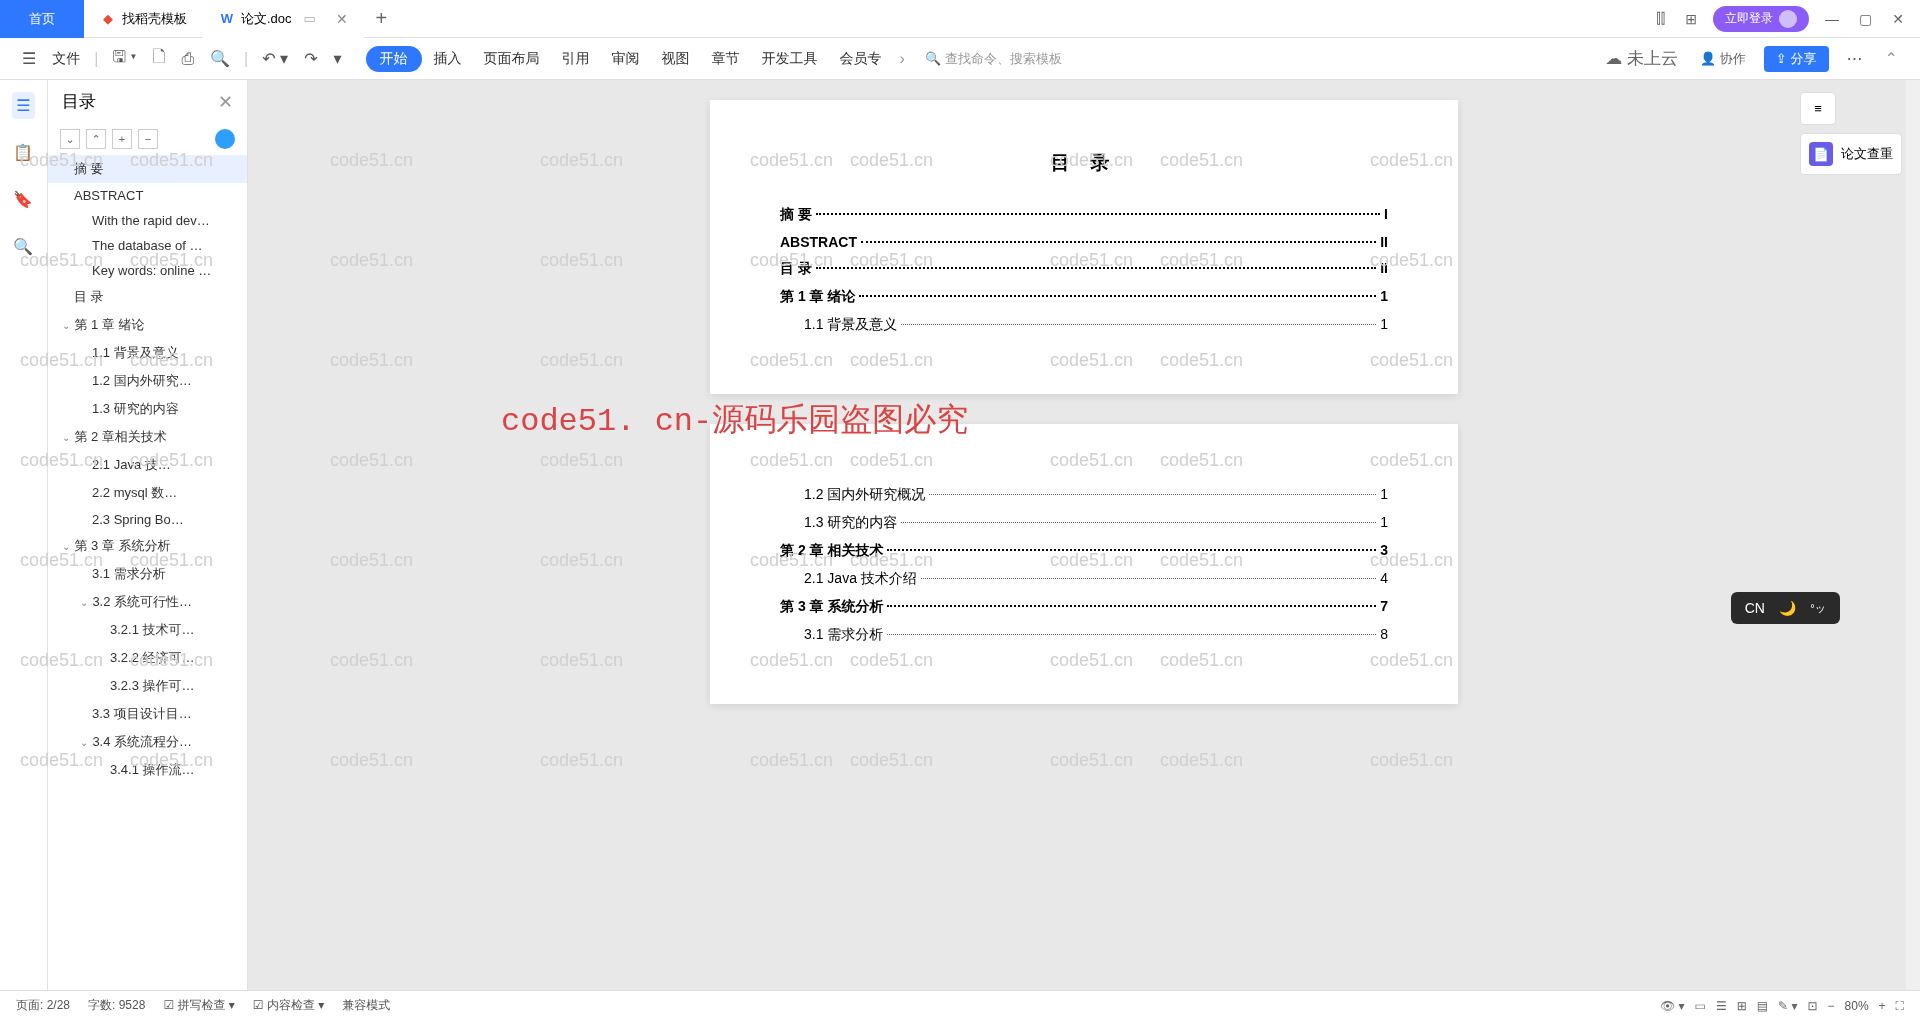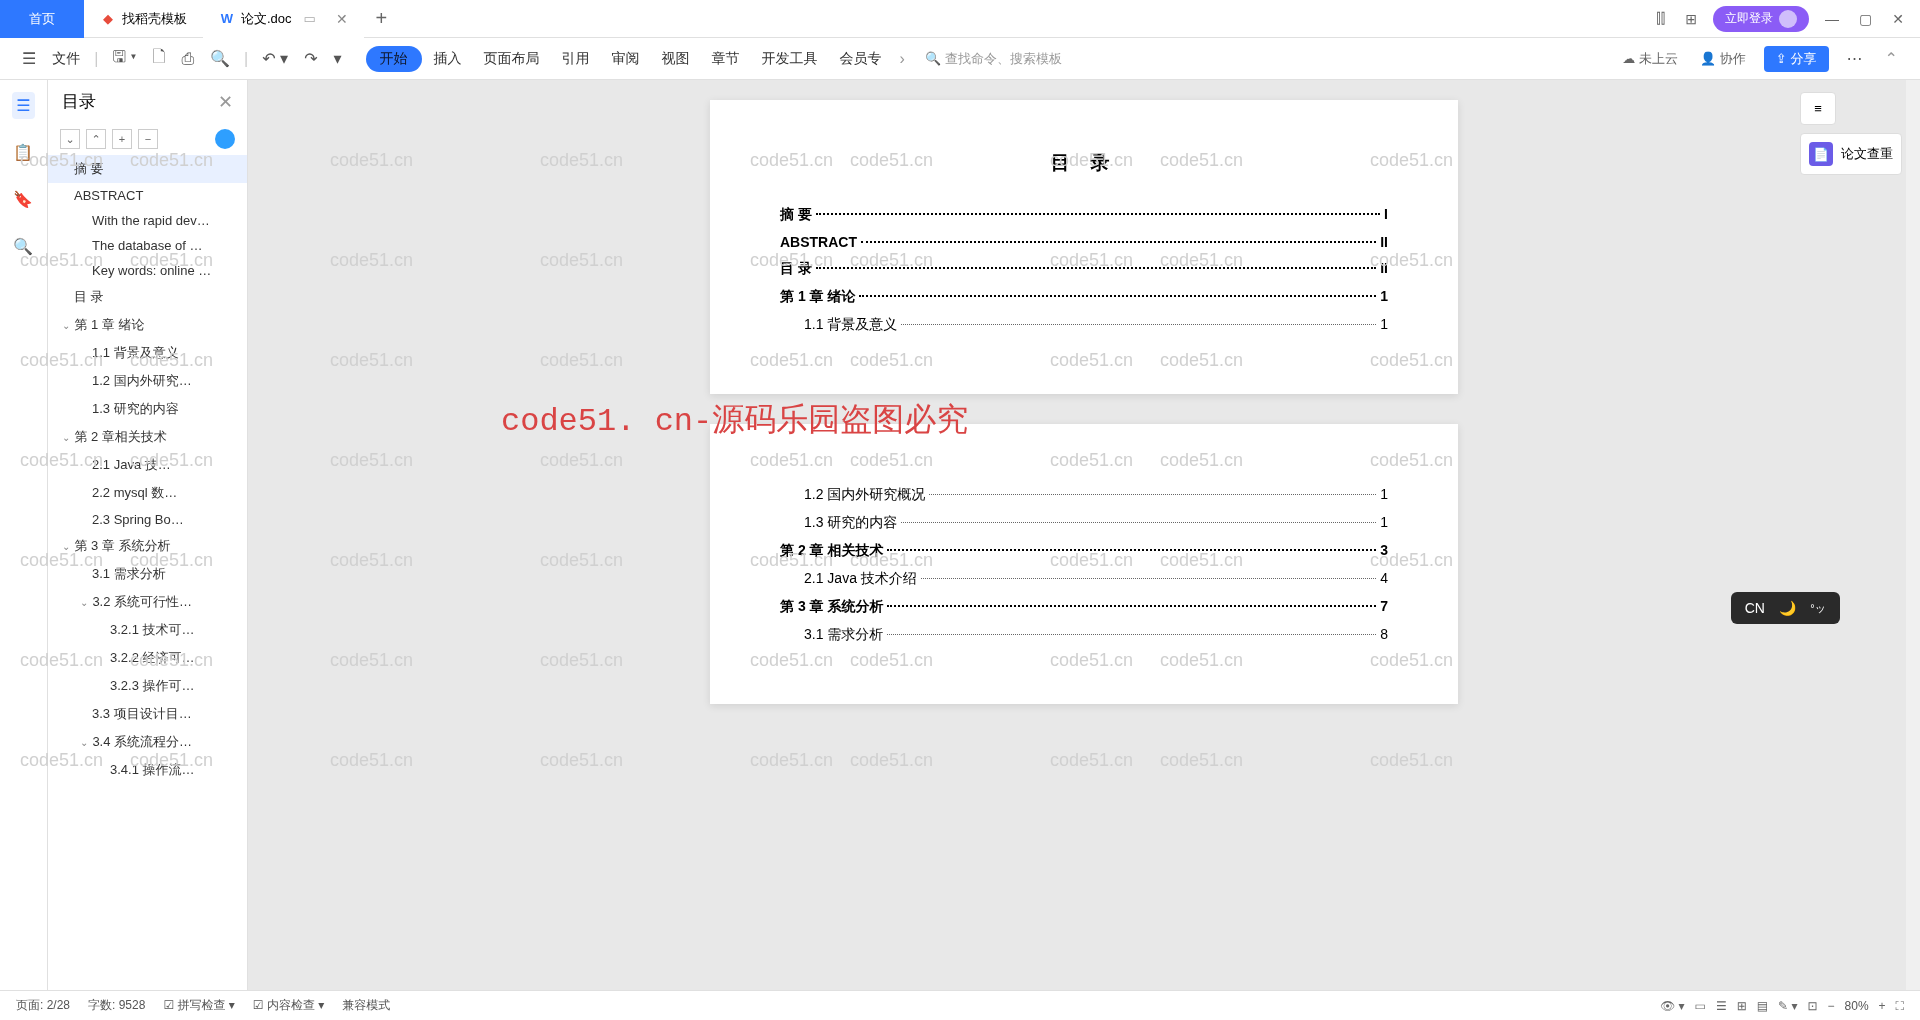--- a/index.html
+++ b/index.html
@@ -13,21 +13,21 @@
 .tab-split{margin-left:12px;color:#aaa}
 .tab-add{padding:0 12px;color:#666;font-size:20px}
 .title-right{margin-left:auto;display:flex;align-items:center;gap:12px;padding-right:12px}
 .login-btn{background:#8b5cf6;color:#fff;padding:4px 12px;border-radius:14px;font-size:12px;display:flex;align-items:center;gap:6px}
 .win-btn{color:#666;font-size:14px;padding:0 4px}
 .toolbar{height:42px;background:#fff;display:flex;align-items:center;padding:0 18px;gap:8px;border-bottom:1px solid #e0e0e0}
 .tb-ic{color:#555;padding:4px;cursor:pointer;display:flex;align-items:center}
 .tb-txt{font-size:14px;color:#333;padding:0 4px}
 .tb-sep{color:#ccc;margin:0 2px}
 .menu-item{font-size:14px;color:#333;padding:4px 10px;cursor:pointer}
-.menu-item.active{background:#2e78ff;color:#0f172a;border-radius:14px;padding:4px 14px}
+.menu-item.active{background:#2e78ff;color:#ffffff;border-radius:14px;padding:4px 14px}
 .search-box{color:#999;font-size:13px;margin-left:12px;display:flex;align-items:center;gap:4px}
 .tb-right{margin-left:auto;display:flex;align-items:center;gap:14px}
 .share-btn{background:#2e78ff;color:#fff;padding:4px 12px;border-radius:4px;font-size:13px;display:flex;align-items:center;gap:4px}
 .main{display:flex;height:calc(100% - 110px)}
 .left-rail{width:48px;background:#fff;border-right:1px solid #e0e0e0;display:flex;flex-direction:column;align-items:center;padding-top:12px;gap:20px}
 .rail-ic{color:#666;cursor:pointer;padding:4px}
 .rail-ic.active{color:#2e78ff;background:#e8f0ff;border-radius:4px}
 .outline-panel{width:200px;background:#fff;border-right:1px solid #e0e0e0;display:flex;flex-direction:column}
 .outline-header{padding:10px 14px;display:flex;align-items:center;justify-content:space-between}
 .outline-title{font-size:17px;font-weight:500}
@@ -113,21 +113,21 @@
       <span class="menu-item">章节</span>
       <span class="menu-item">开发工具</span>
       <span class="menu-item">会员专</span>
     </div>
   <span style="color:#999">›</span>
   <div class="search-box">
     <span>🔍</span>
     <span>查找命令、搜索模板</span>
   </div>
   <div class="tb-right">
-    <span class="tb-txt" style="color:#666;font-size:13px">☁ <span>未上云</span></span>
+    <span class="tb-txt" style="color:#666;font-size:17px">☁ <span>未上云</span></span>
     <span class="tb-txt" style="color:#666;font-size:13px">👤 <span>协作</span></span>
     <div class="share-btn">
       <span>⇪</span>
       <span>分享</span>
     </div>
     <span class="tb-ic">⋯</span>
     <span class="tb-ic" style="color:#999">⌃</span>
   </div>
 </div>
 

